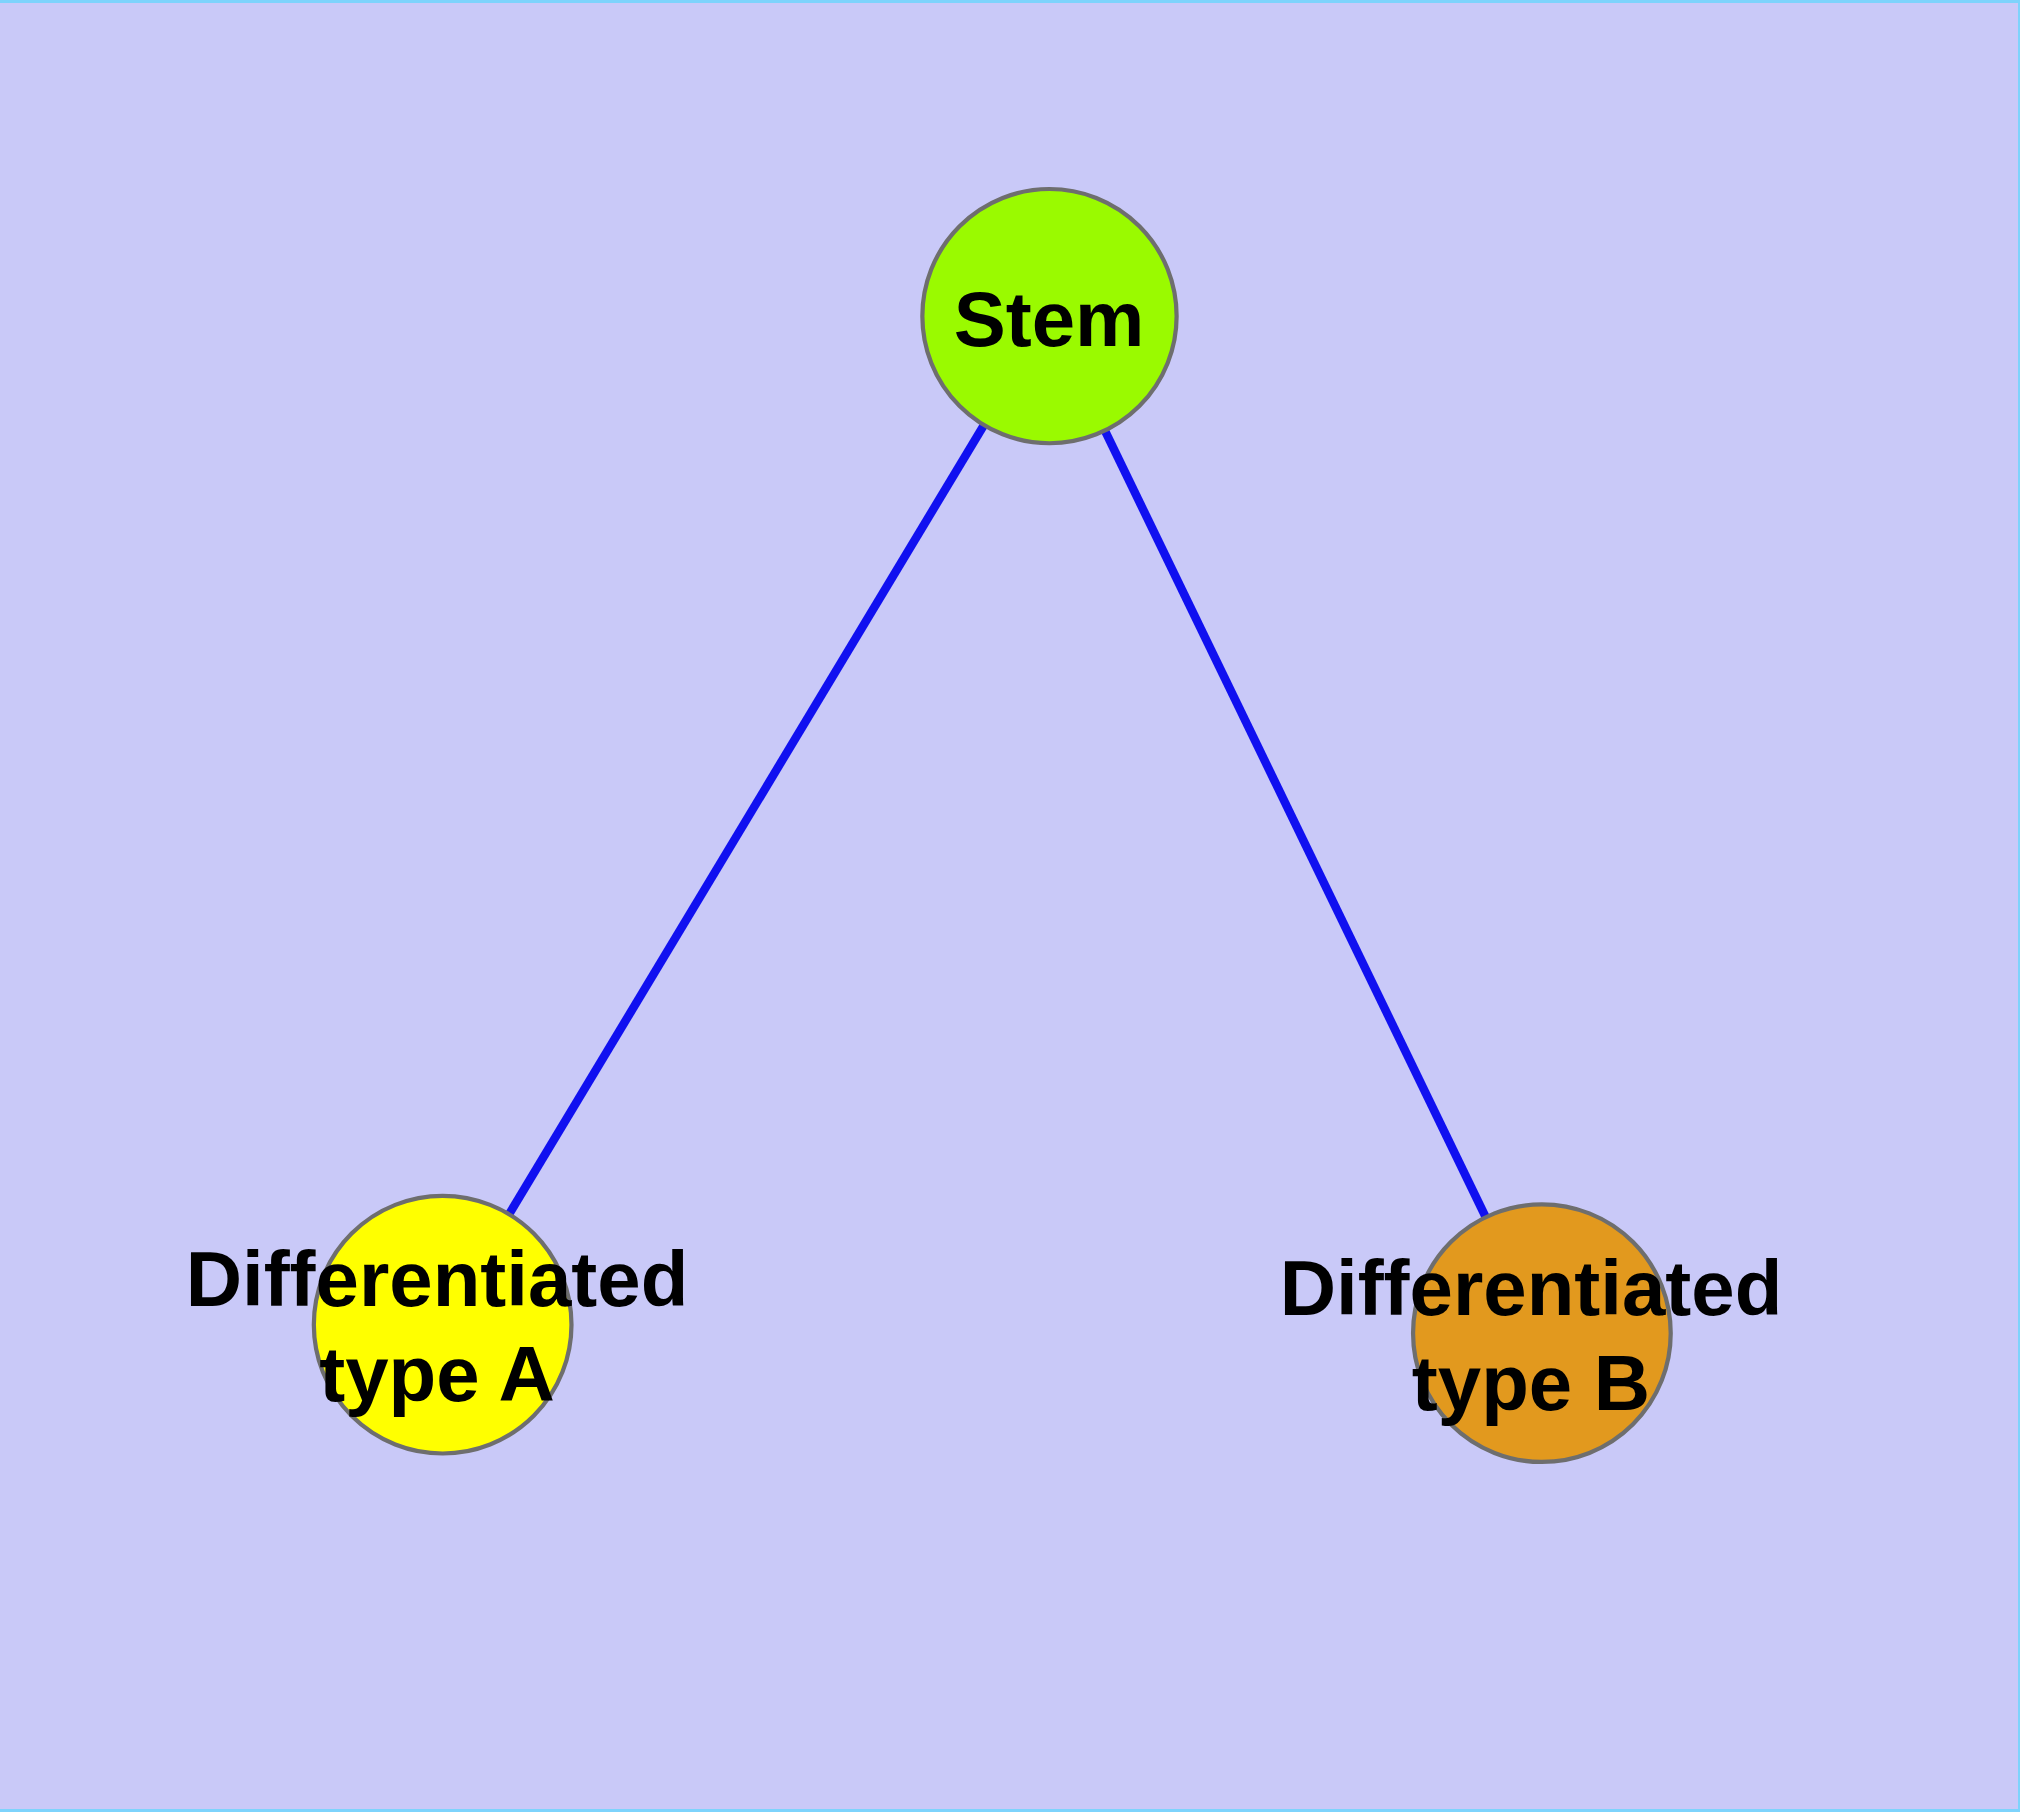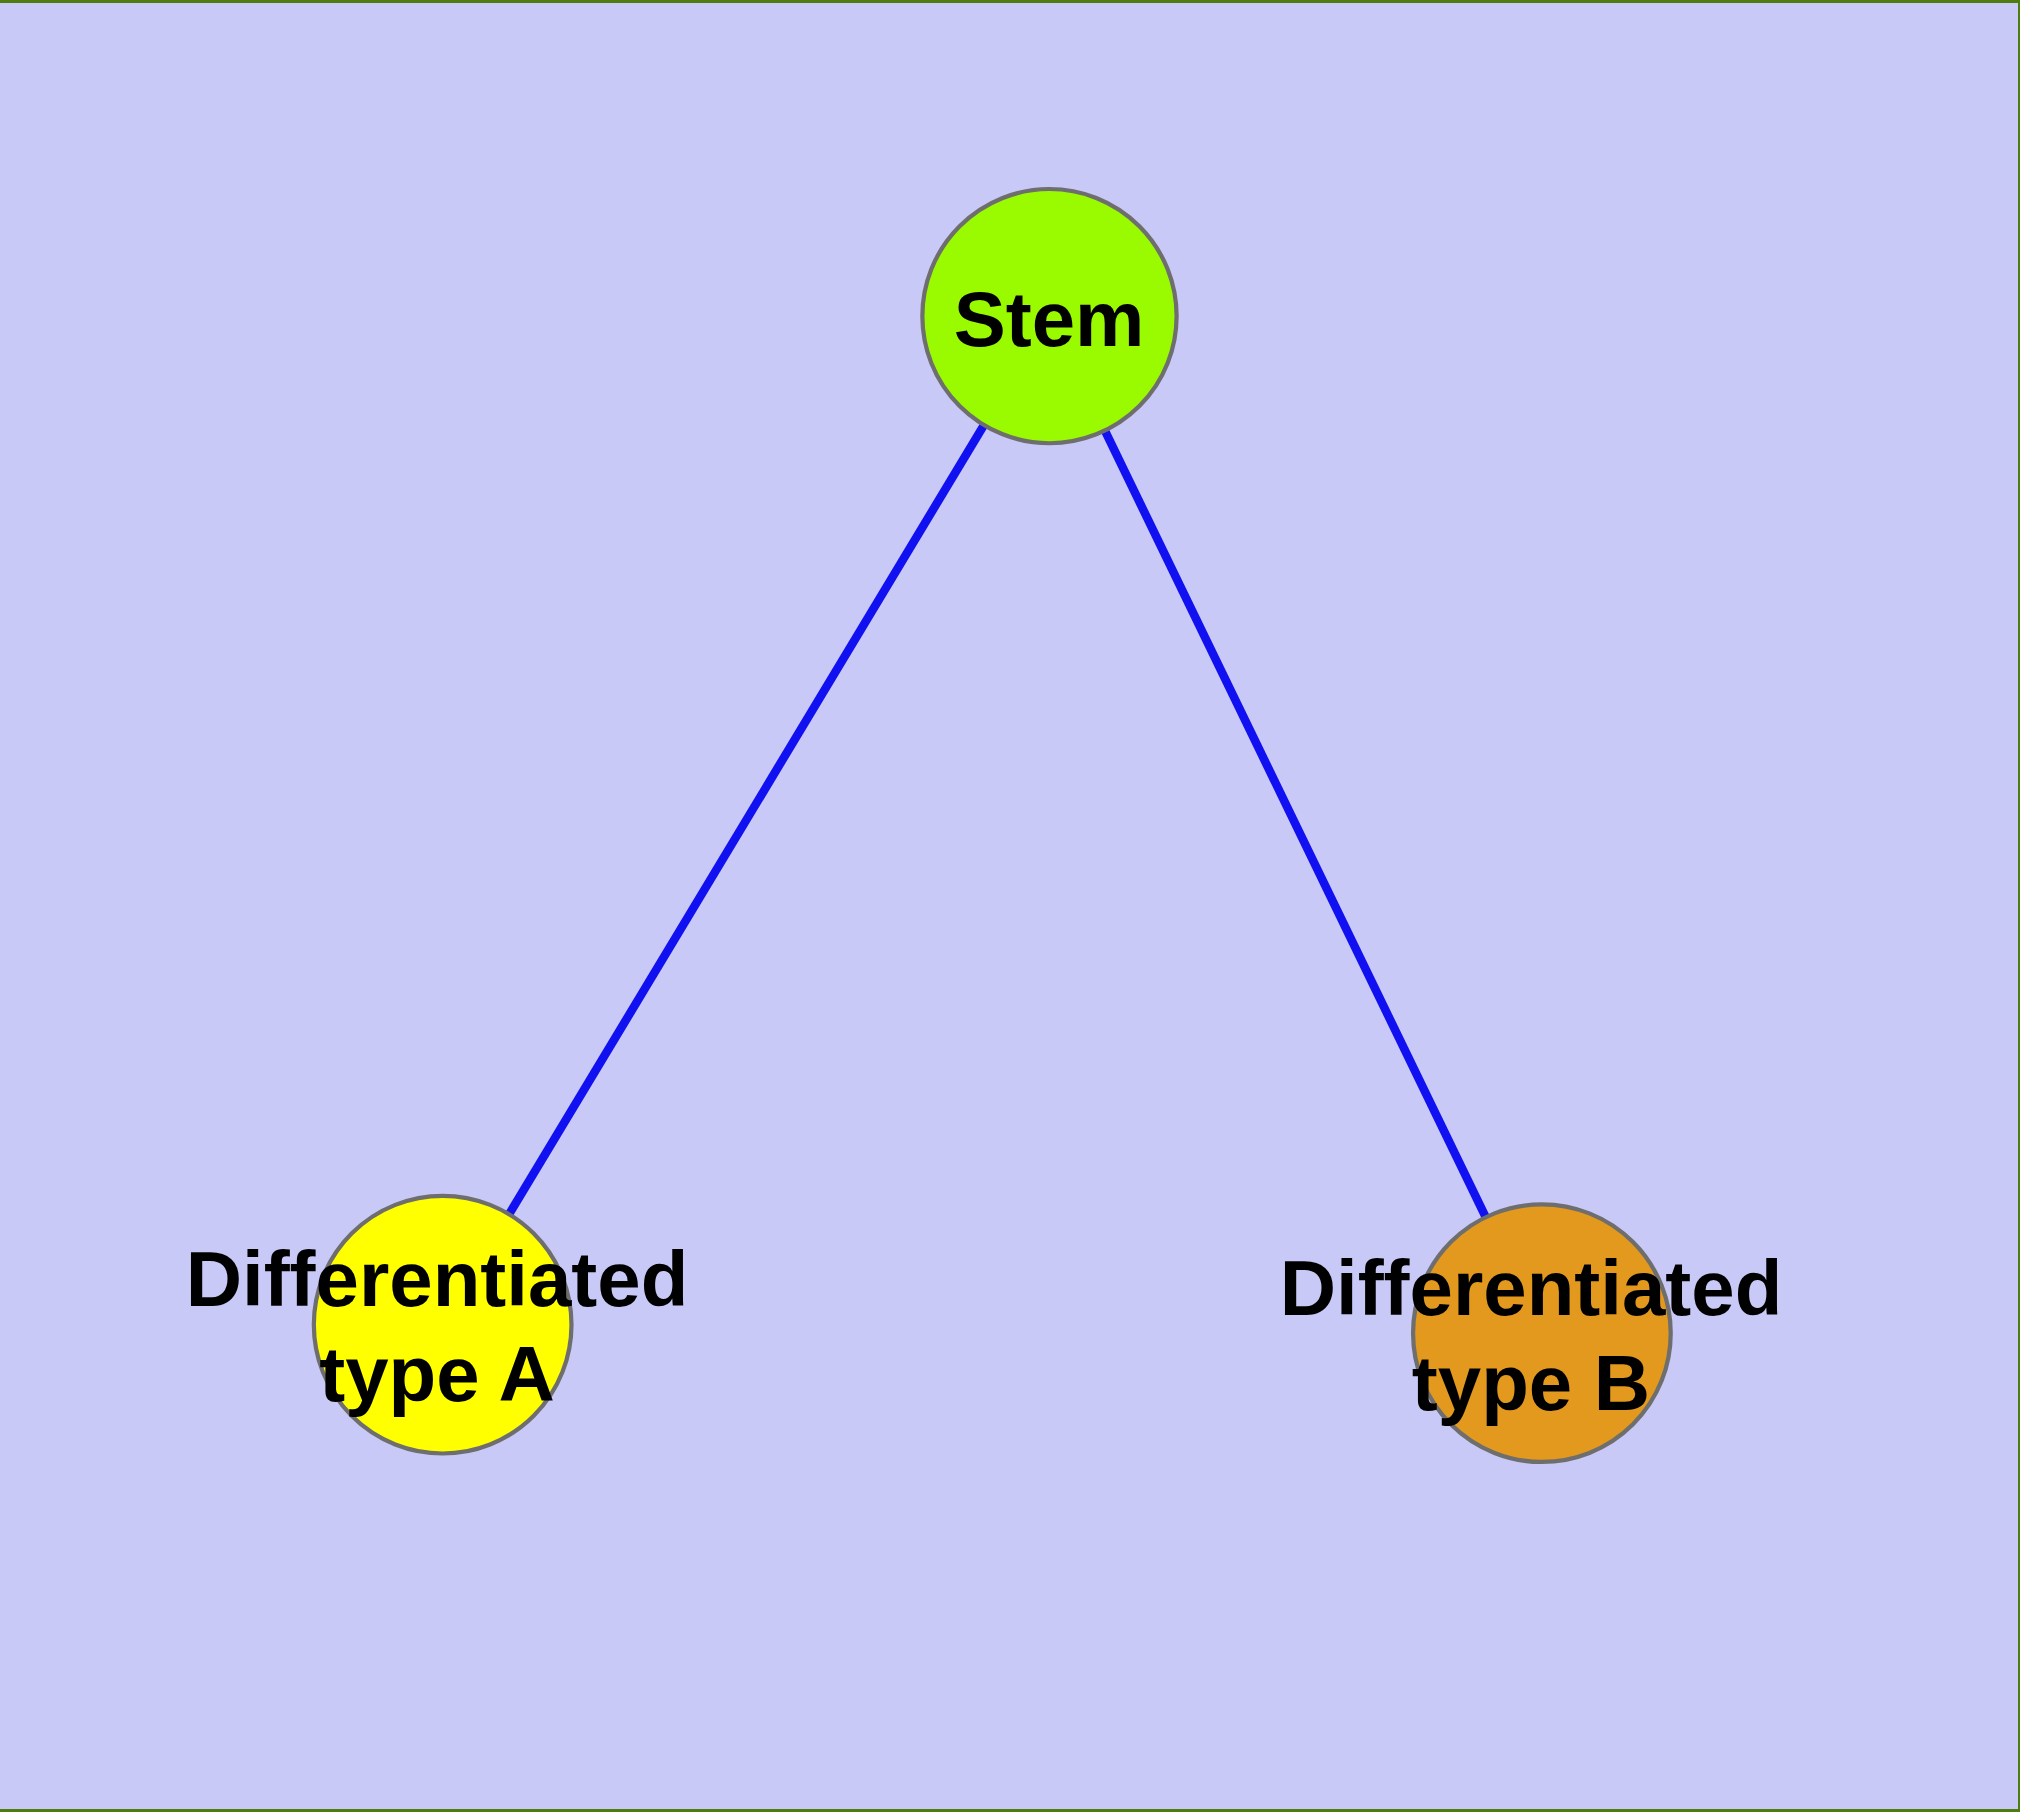--- a/index.html
+++ b/index.html
@@ -10,21 +10,21 @@
     background: #ffffff;
     font-family: "Liberation Sans", sans-serif;
     overflow: hidden;
   }
   .frame {
     position: absolute;
     left: 0;
     top: 0;
     width: 2021px;
     height: 1812px;
-    background: #4d7c0f;
+    background: #7dd3fc;
   }
   .canvas {
     position: absolute;
     left: 0px;
     top: 3.4px;
     right: 3.4px;
     bottom: 3.4px;
     background: #C9C9F8;
   }
   .graph-svg {

